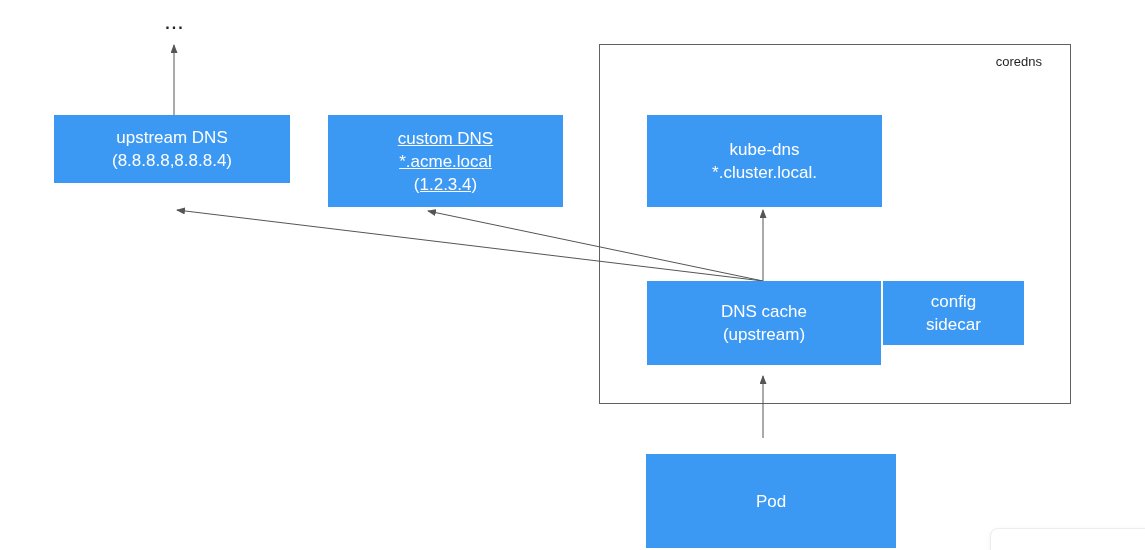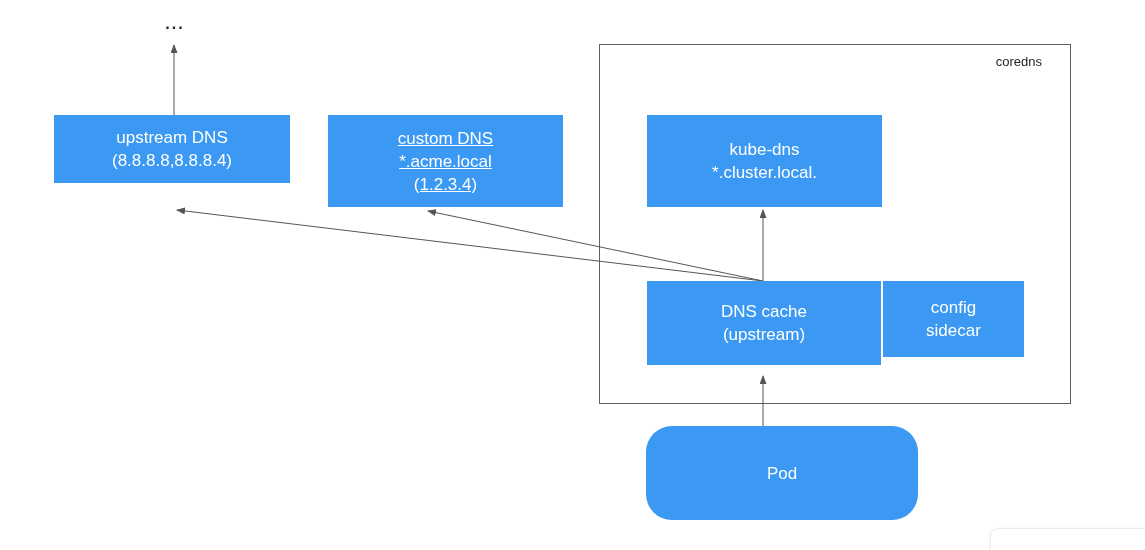--- a/index.html
+++ b/index.html
@@ -102,24 +102,24 @@
   <div class="node" style="left:647px; top:115px; width:235px; height:92px;">
     <span>kube-dns</span>
     <span>*.cluster.local.</span>
   </div>
 
   <div class="node" style="left:647px; top:281px; width:234px; height:84px;">
     <span>DNS cache</span>
     <span>(upstream)</span>
   </div>
 
-  <div class="node" style="left:883px; top:281px; width:141px; height:76px;">
+  <div class="node" style="left:883px; top:281px; width:141px; height:64px;">
     <span>config</span>
     <span>sidecar</span>
   </div>
 
-  <div class="node" style="left:646px; top:426px; width:272px; height:94px;border-radius:26px;">
+  <div class="node" style="left:646px; top:454px; width:250px; height:94px;">
     <span>Pod</span>
   </div>
 
   <div class="ghost-card"></div>
 
 </div>
 
 </body></html>

